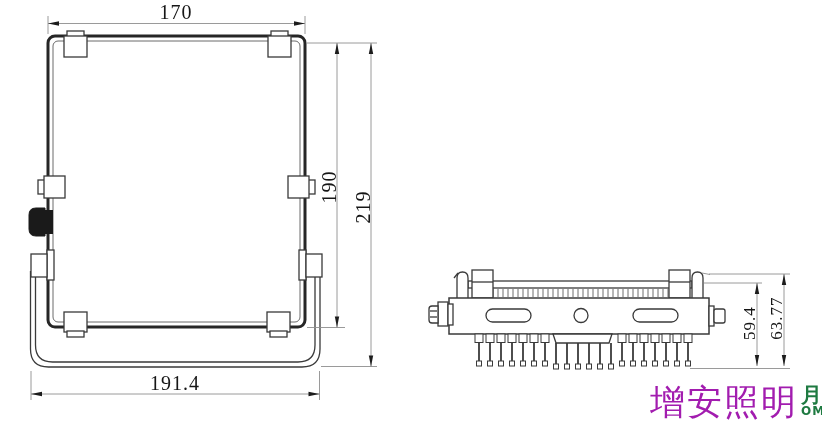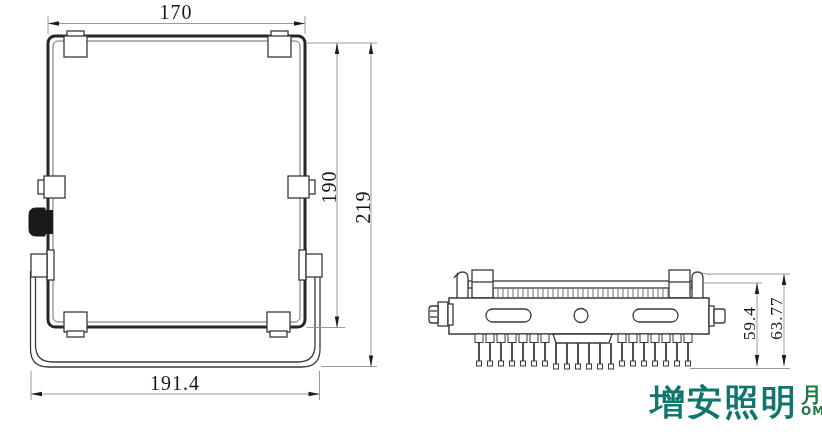--- a/index.html
+++ b/index.html
@@ -8,21 +8,21 @@
   svg{position:absolute;left:0;top:0;}
   svg text{font-family:"Liberation Serif","DejaVu Serif",serif;fill:#161616;}
   .dimtext{font-size:20px;letter-spacing:1px;}
   .dimtext-sm{font-size:17px;letter-spacing:1px;}
   .thin{stroke:#8f8f8f;stroke-width:0.9;fill:none;}
   .edge{stroke:#3a3a3a;stroke-width:1.3;fill:#ffffff;}
   .edge-nf{stroke:#3a3a3a;stroke-width:1.3;fill:none;}
   .heavy{stroke:#262626;stroke-width:3;fill:#ffffff;}
   .inner{stroke:#6a6a6a;stroke-width:1;fill:none;}
   .logo{position:absolute;left:650px;top:381px;height:46px;display:flex;align-items:flex-start;gap:3px;white-space:nowrap;}
-  .logo-main{font-size:35px;line-height:42px;font-weight:700;letter-spacing:2px;color:#0f766e;
+  .logo-main{font-size:35px;line-height:42px;font-weight:400;letter-spacing:2px;color:#a21caf;
              font-family:"DejaVu Serif","Liberation Serif",serif;}
   .logo-clip{display:flex;flex-direction:column;align-items:flex-start;margin-top:3px;line-height:1;}
   .logo-glyph{font-size:21px;font-weight:700;color:#1e7a41;font-family:"DejaVu Serif",serif;}
   .logo-suffix{font-size:12px;font-weight:700;color:#1e7a41;letter-spacing:1px;font-family:"DejaVu Sans",sans-serif;}
 </style>
 </head>
 <body>
 
 <div class="canvas">
 <svg width="822" height="432" viewBox="0 0 822 432">

